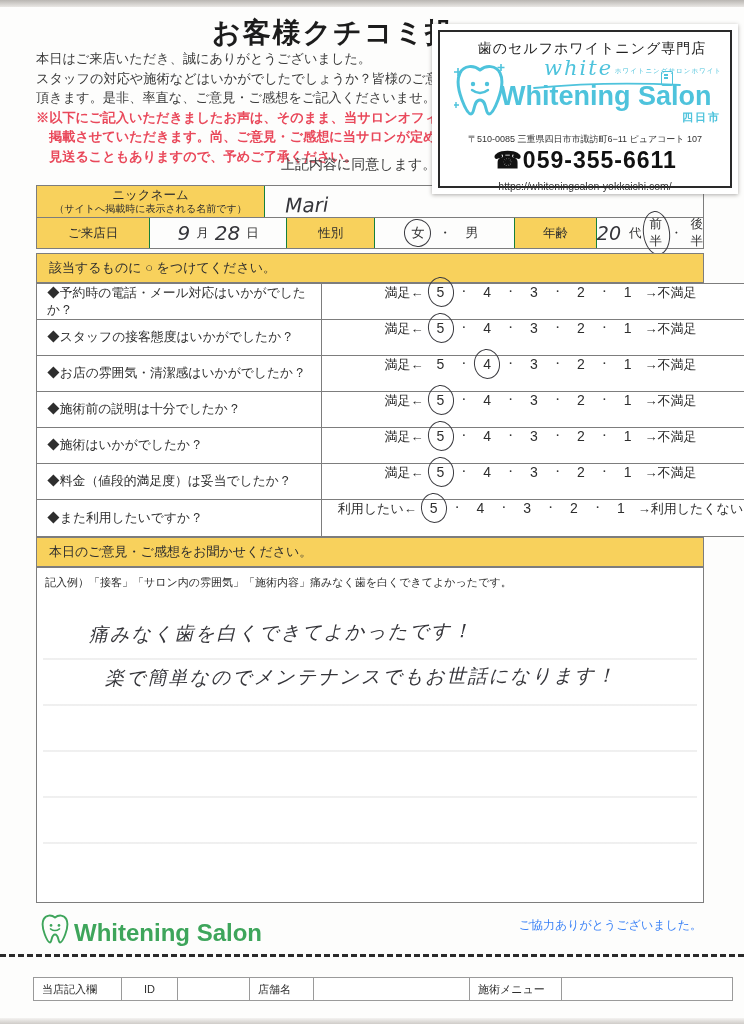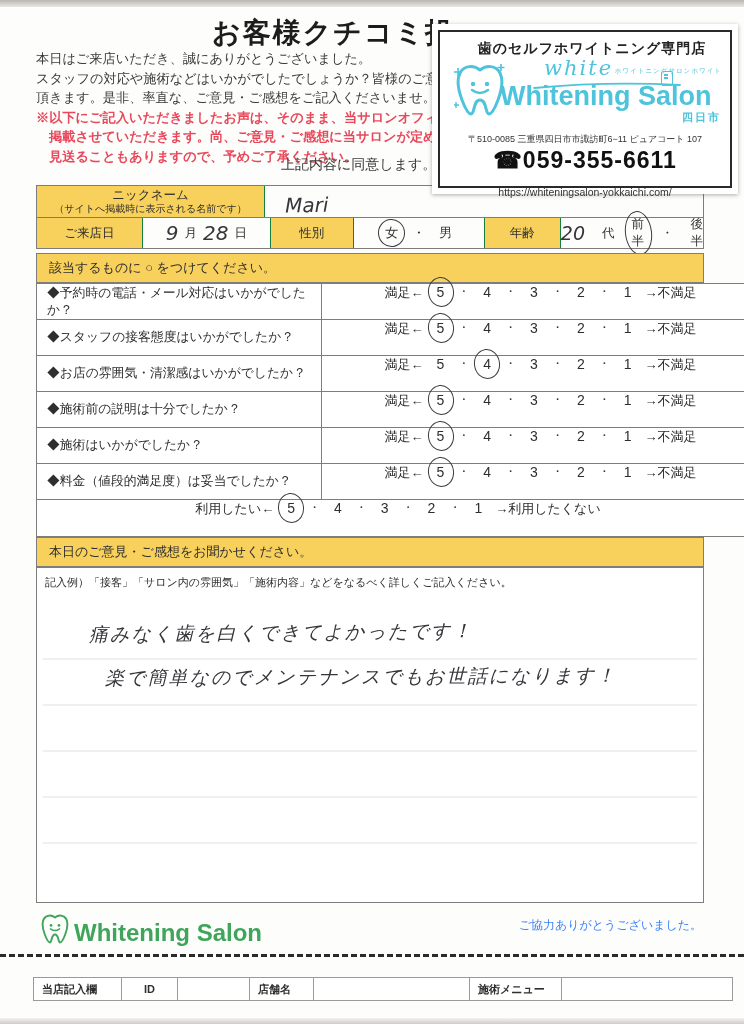--- a/index.html
+++ b/index.html
@@ -24,34 +24,34 @@
   .intro .indent{padding-left:13px;}
   .agree{position:absolute;left:281px;top:156px;font-size:14px;color:#3a3a3a;}
 
   
   .card{
     position:absolute;left:432px;top:24px;width:306px;height:170px;
     background:#fff;box-shadow:0 1px 4px rgba(80,75,70,.45);z-index:5;
     padding:6px;box-sizing:border-box;
   }
   .card-inner{border:2px solid #2a2a2a;width:100%;height:100%;box-sizing:border-box;position:relative;text-align:center;}
-  .card-tagline{margin-top:8px;font-size:14px;letter-spacing:1px;color:#222;font-weight:700;padding-left:14px;}
+  .card-tagline{margin-top:8px;font-size:14px;letter-spacing:1px;color:#222;font-weight:400;padding-left:14px;}
   .logo-zone{position:relative;height:66px;margin-top:2px;}
   .tooth-svg{position:absolute;left:14px;top:2px;}
   .script-white{position:absolute;left:104px;top:-4px;font-size:21px;font-style:italic;
     font-family:"DejaVu Serif", serif;color:var(--cyan);letter-spacing:2px;}
   .script-line{position:absolute;left:92px;top:20px;}
   .logo-katakana{position:absolute;right:8px;top:7px;font-size:6.5px;color:var(--cyan);letter-spacing:1px;}
   .brand-name{position:absolute;left:60px;top:21px;font-size:27px;font-weight:bold;color:var(--cyan);letter-spacing:0px;white-space:nowrap;}
   .brush-icon{position:absolute;right:57px;top:11px;width:10px;height:13px;border:1.6px solid var(--cyan);border-radius:2px;}
   .brush-icon::before{content:"";position:absolute;left:1.5px;top:2px;width:4.5px;height:1.6px;background:var(--cyan);box-shadow:0 3px 0 var(--cyan);}
   .logo-branch{position:absolute;right:9px;top:50px;font-size:11px;color:var(--cyan);font-weight:bold;letter-spacing:2px;}
   .card-address{font-size:9px;color:#333;margin-top:7px;letter-spacing:0;}
   .card-phone{font-size:23px;color:#111;font-weight:600;margin-top:1px;letter-spacing:1px;}
-  .card-url{font-size:10.5px;color:#333;margin-top:12px;}
+  .card-url{font-size:10.5px;color:#333;margin-top:6px;}
 
   
   .ftable{position:absolute;left:36px;width:668px;box-sizing:border-box;}
   .frow{display:flex;border:1px solid #7d7d7d;box-sizing:border-box;}
   .frow + .frow{border-top:none;}
   .fcell{border-right:1px solid #15803d;box-sizing:border-box;display:flex;align-items:center;justify-content:center;}
   .fcell:last-child{border-right:none;}
   .ylw{background:var(--yellow);}
   .lbl{font-size:12.5px;color:#2e2e2e;text-align:center;line-height:14px;}
   .sub{font-size:10px;}
@@ -85,21 +85,21 @@
   .hw2{left:68px;top:96px;transform:rotate(-0.3deg);}
 
   
   .footer-logo{position:absolute;left:40px;top:913px;display:flex;align-items:flex-end;}
   .footer-logo .txt{font-size:24px;font-weight:bold;color:var(--green);margin-left:4px;letter-spacing:0px;}
   .thanks{position:absolute;right:42px;top:917px;font-size:12px;color:#3b82f6;}
   .dash-line{position:absolute;left:0;top:954px;width:744px;border-top:3px dashed #2b2b2b;}
   .stable{position:absolute;left:33px;top:977px;width:700px;height:24px;display:flex;
     border:1px solid #9a9a9a;box-sizing:border-box;background:#fff;}
   .scell{border-right:1px solid #9a9a9a;box-sizing:border-box;display:flex;align-items:center;
-    font-size:11px;color:#2e2e2e;padding-left:8px;font-weight:bold;}
+    font-size:11px;color:#2e2e2e;padding-left:8px;}
   .scell:last-child{border-right:none;}
 </style>
 </head>
 <body>
 
 <div class="scan-top"></div>
 
 <div class="page-title">お客様クチコミ投</div>
 
 <div class="intro">
@@ -156,21 +156,21 @@
       <span class="hand" style="font-size:20px;">28</span>
       <span class="lbl">日</span>
     </div>
     <div class="fcell ylw lbl" style="width:89px;">性別</div>
     <div class="fcell" style="width:141px;gap:14px;font-size:13px;">
       <span class="circled">女</span>
       <span>・</span>
       <span>男</span>
     </div>
     <div class="fcell ylw lbl" style="width:82px;">年齢</div>
-    <div class="fcell" style="flex:1;gap:17px;font-size:12.5px;">
+    <div class="fcell" style="flex:1;gap:8px;font-size:12.5px;">
       <span class="hand" style="font-size:19px;">20</span>
       <span>代</span>
       <span class="circled">前半</span>
       <span>・</span>
       <span>後半</span>
     </div>
   </div>
 </div>
 
 <div class="band" style="top:253px;">該当するものに ○ をつけてください。</div>
@@ -266,39 +266,40 @@
         <span class="dot">・</span>
         <span class="num">3</span>
         <span class="dot">・</span>
         <span class="num">2</span>
         <span class="dot">・</span>
         <span class="num">1</span>
         <span class="endlbl">→不満足</span>
       </div>
     </div>
     <div class="q-row">
+      <div class="q-label">◆また利用したいですか？</div>
       <div class="q-scale">
         <span class="endlbl">利用したい←</span>
         <span class="num sel">5</span>
         <span class="dot">・</span>
         <span class="num">4</span>
         <span class="dot">・</span>
         <span class="num">3</span>
         <span class="dot">・</span>
         <span class="num">2</span>
         <span class="dot">・</span>
         <span class="num">1</span>
         <span class="endlbl">→利用したくない</span>
       </div>
     </div>
   </div>
 
 <div class="band" style="top:537px;">本日のご意見・ご感想をお聞かせください。</div>
 <div class="comment-box">
-  <div class="example">記入例）「接客」「サロン内の雰囲気」「施術内容」などをなるべく詳しくご記入ください。</div>
+  <div class="example">記入例）「接客」「サロン内の雰囲気」「施術内容」痛みなく歯を白くできてよかったです。</div>
   <div class="ruled"></div>
   <div class="hw-line hand hw1">痛みなく歯を白くできてよかったです！</div>
   <div class="hw-line hand hw2">楽で簡単なのでメンテナンスでもお世話になります！</div>
 </div>
 
 <div class="footer-logo">
   <svg width="30" height="34" viewBox="0 0 52 60">
     <path d="M26 8 C20 3 10 3 6 11 C2 19 5 30 8 38 C11 46 14 52 17 52 C21 52 19 38 26 38 C33 38 31 52 35 52 C38 52 41 46 44 38 C47 30 50 19 46 11 C42 3 32 3 26 8 Z" fill="none" stroke="#3EA55B" stroke-width="3.4" stroke-linejoin="round"></path>
     <circle cx="19" cy="22" r="2.4" fill="#3EA55B"></circle>
     <circle cx="33" cy="22" r="2.4" fill="#3EA55B"></circle>

